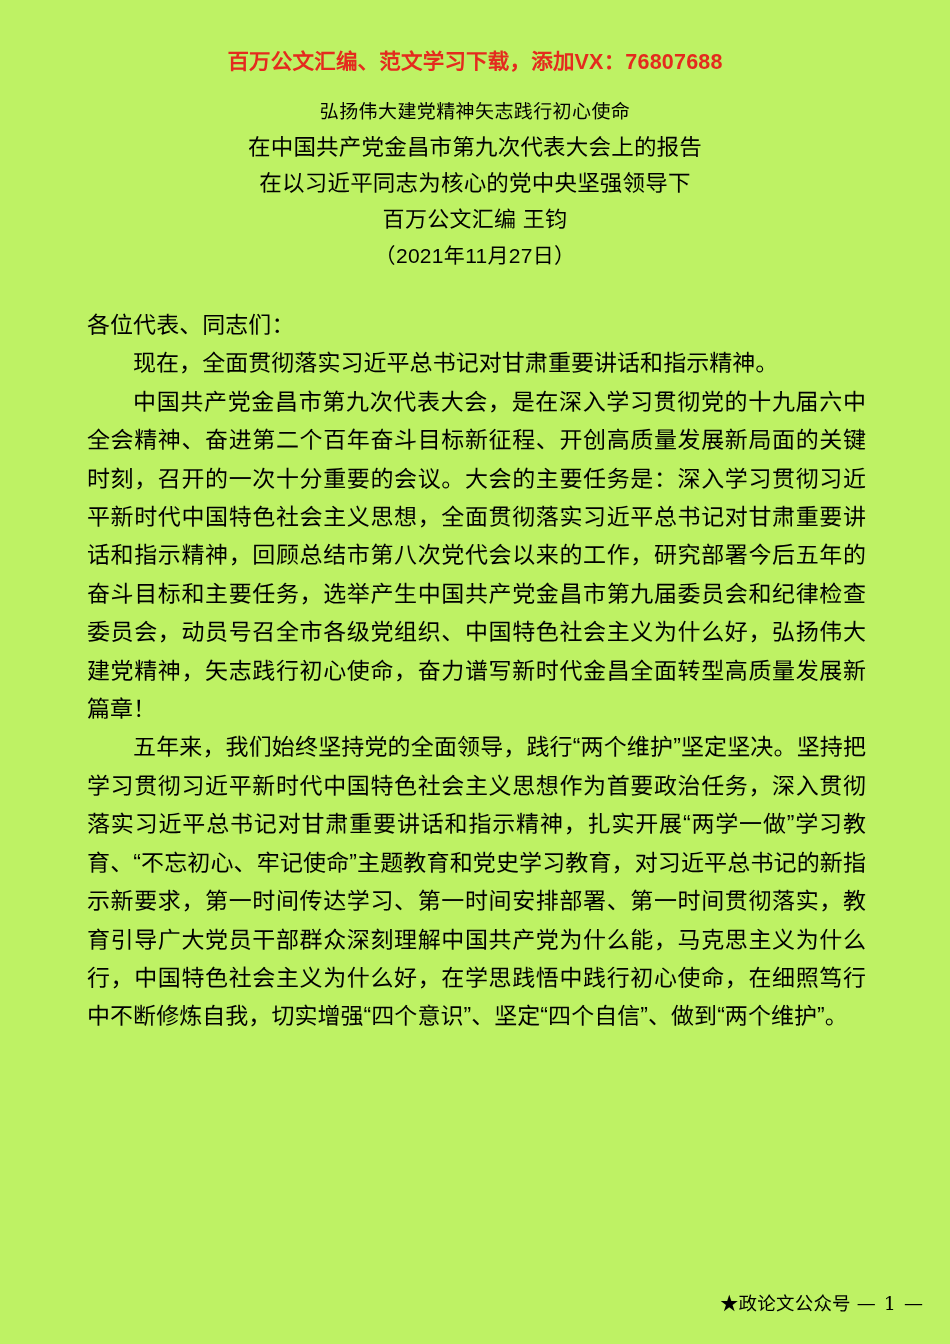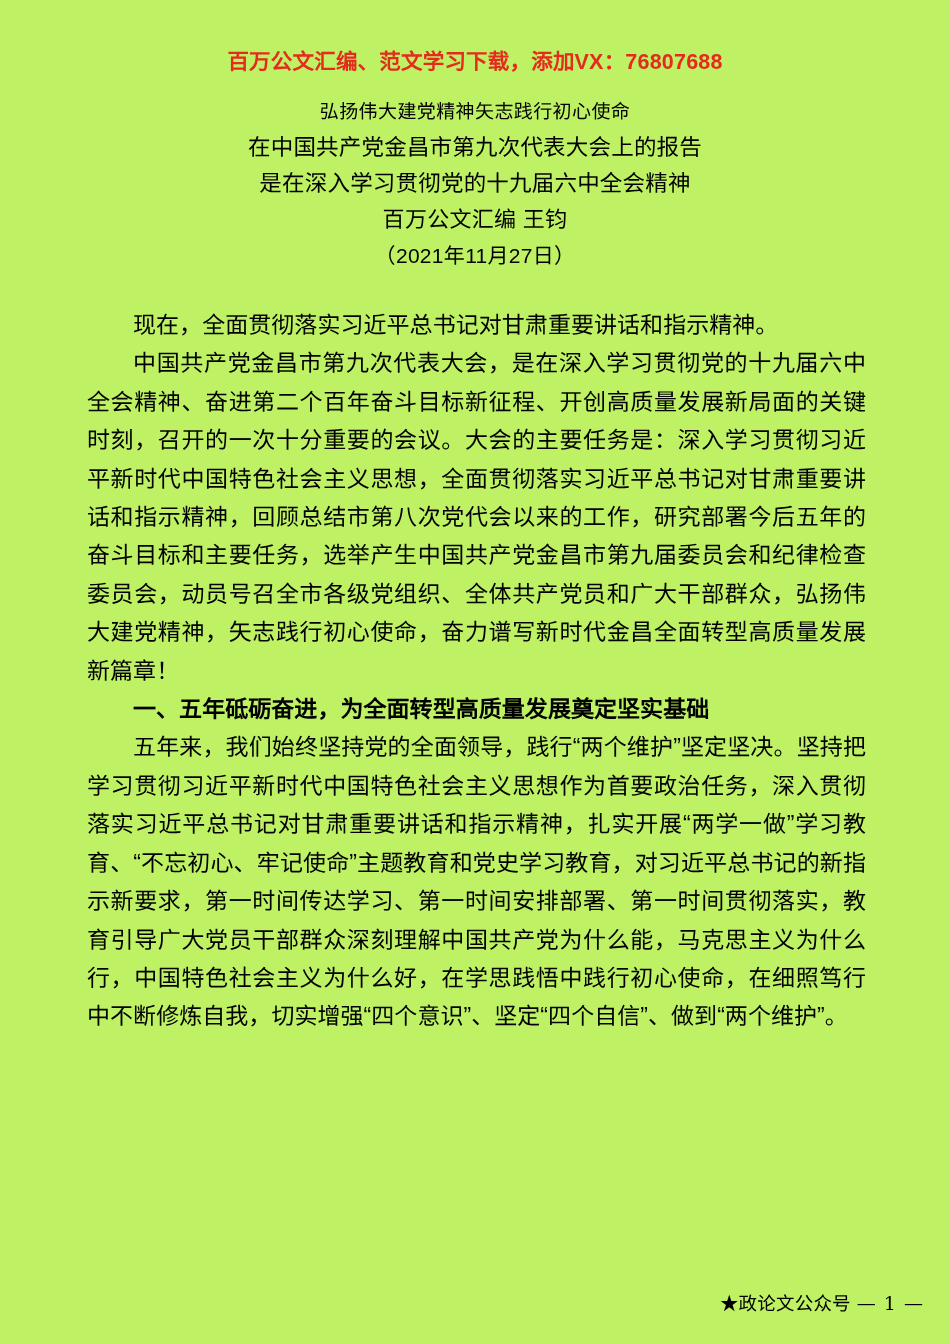--- a/index.html
+++ b/index.html
@@ -138,30 +138,30 @@
 </head>
 <body>
 
 <div class="page">
 
   <div class="promo-banner" style="color: rgb(228, 43, 30);">百万公文汇编、范文学习下载，添加VX：76807688</div>
 
   <div class="title-block">
     <div class="doc-title-line">弘扬伟大建党精神矢志践行初心使命</div>
     <div class="doc-subtitle-line">在中国共产党金昌市第九次代表大会上的报告</div>
-    <div class="doc-subtitle-line">是在深入学习贯彻党的十九届六中全会精神</div>
+    <div class="doc-subtitle-line">在以习近平同志为核心的党中央坚强领导下</div>
     <div class="doc-author-line">百万公文汇编  王钧</div>
     <div class="doc-date-line">（2021年11月27日）</div>
   </div>
 
   <div class="body-block">
+    <p class="para">各位代表、同志们：</p>
     <div id="paragraph-host">
         <p class="para indent">现在，全面贯彻落实习近平总书记对甘肃重要讲话和指示精神。</p>
-        <p class="para indent">中国共产党金昌市第九次代表大会，是在深入学习贯彻党的十九届六中全会精神、奋进第二个百年奋斗目标新征程、开创高质量发展新局面的关键时刻，召开的一次十分重要的会议。大会的主要任务是：深入学习贯彻习近平新时代中国特色社会主义思想，全面贯彻落实习近平总书记对甘肃重要讲话和指示精神，回顾总结市第八次党代会以来的工作，研究部署今后五年的奋斗目标和主要任务，选举产生中国共产党金昌市第九届委员会和纪律检查委员会，动员号召全市各级党组织、全体共产党员和广大干部群众，弘扬伟大建党精神，矢志践行初心使命，奋力谱写新时代金昌全面转型高质量发展新篇章！</p>
-        <p class="para heading">一、五年砥砺奋进，为全面转型高质量发展奠定坚实基础</p>
+        <p class="para indent">中国共产党金昌市第九次代表大会，是在深入学习贯彻党的十九届六中全会精神、奋进第二个百年奋斗目标新征程、开创高质量发展新局面的关键时刻，召开的一次十分重要的会议。大会的主要任务是：深入学习贯彻习近平新时代中国特色社会主义思想，全面贯彻落实习近平总书记对甘肃重要讲话和指示精神，回顾总结市第八次党代会以来的工作，研究部署今后五年的奋斗目标和主要任务，选举产生中国共产党金昌市第九届委员会和纪律检查委员会，动员号召全市各级党组织、中国特色社会主义为什么好，弘扬伟大建党精神，矢志践行初心使命，奋力谱写新时代金昌全面转型高质量发展新篇章！</p>
         <p class="para indent">五年来，我们始终坚持党的全面领导，践行“两个维护”坚定坚决。坚持把学习贯彻习近平新时代中国特色社会主义思想作为首要政治任务，深入贯彻落实习近平总书记对甘肃重要讲话和指示精神，扎实开展“两学一做”学习教育、“不忘初心、牢记使命”主题教育和党史学习教育，对习近平总书记的新指示新要求，第一时间传达学习、第一时间安排部署、第一时间贯彻落实，教育引导广大党员干部群众深刻理解中国共产党为什么能，马克思主义为什么行，中国特色社会主义为什么好，在学思践悟中践行初心使命，在细照笃行中不断修炼自我，切实增强“四个意识”、坚定“四个自信”、做到“两个维护”。</p>
       </div>
   </div>
 
   <div class="footer">
     <div class="footer-inner">
       <span class="footer-brand">★政论文公众号</span><span class="footer-pageno">— 1 —</span>
     </div>
   </div>
 

